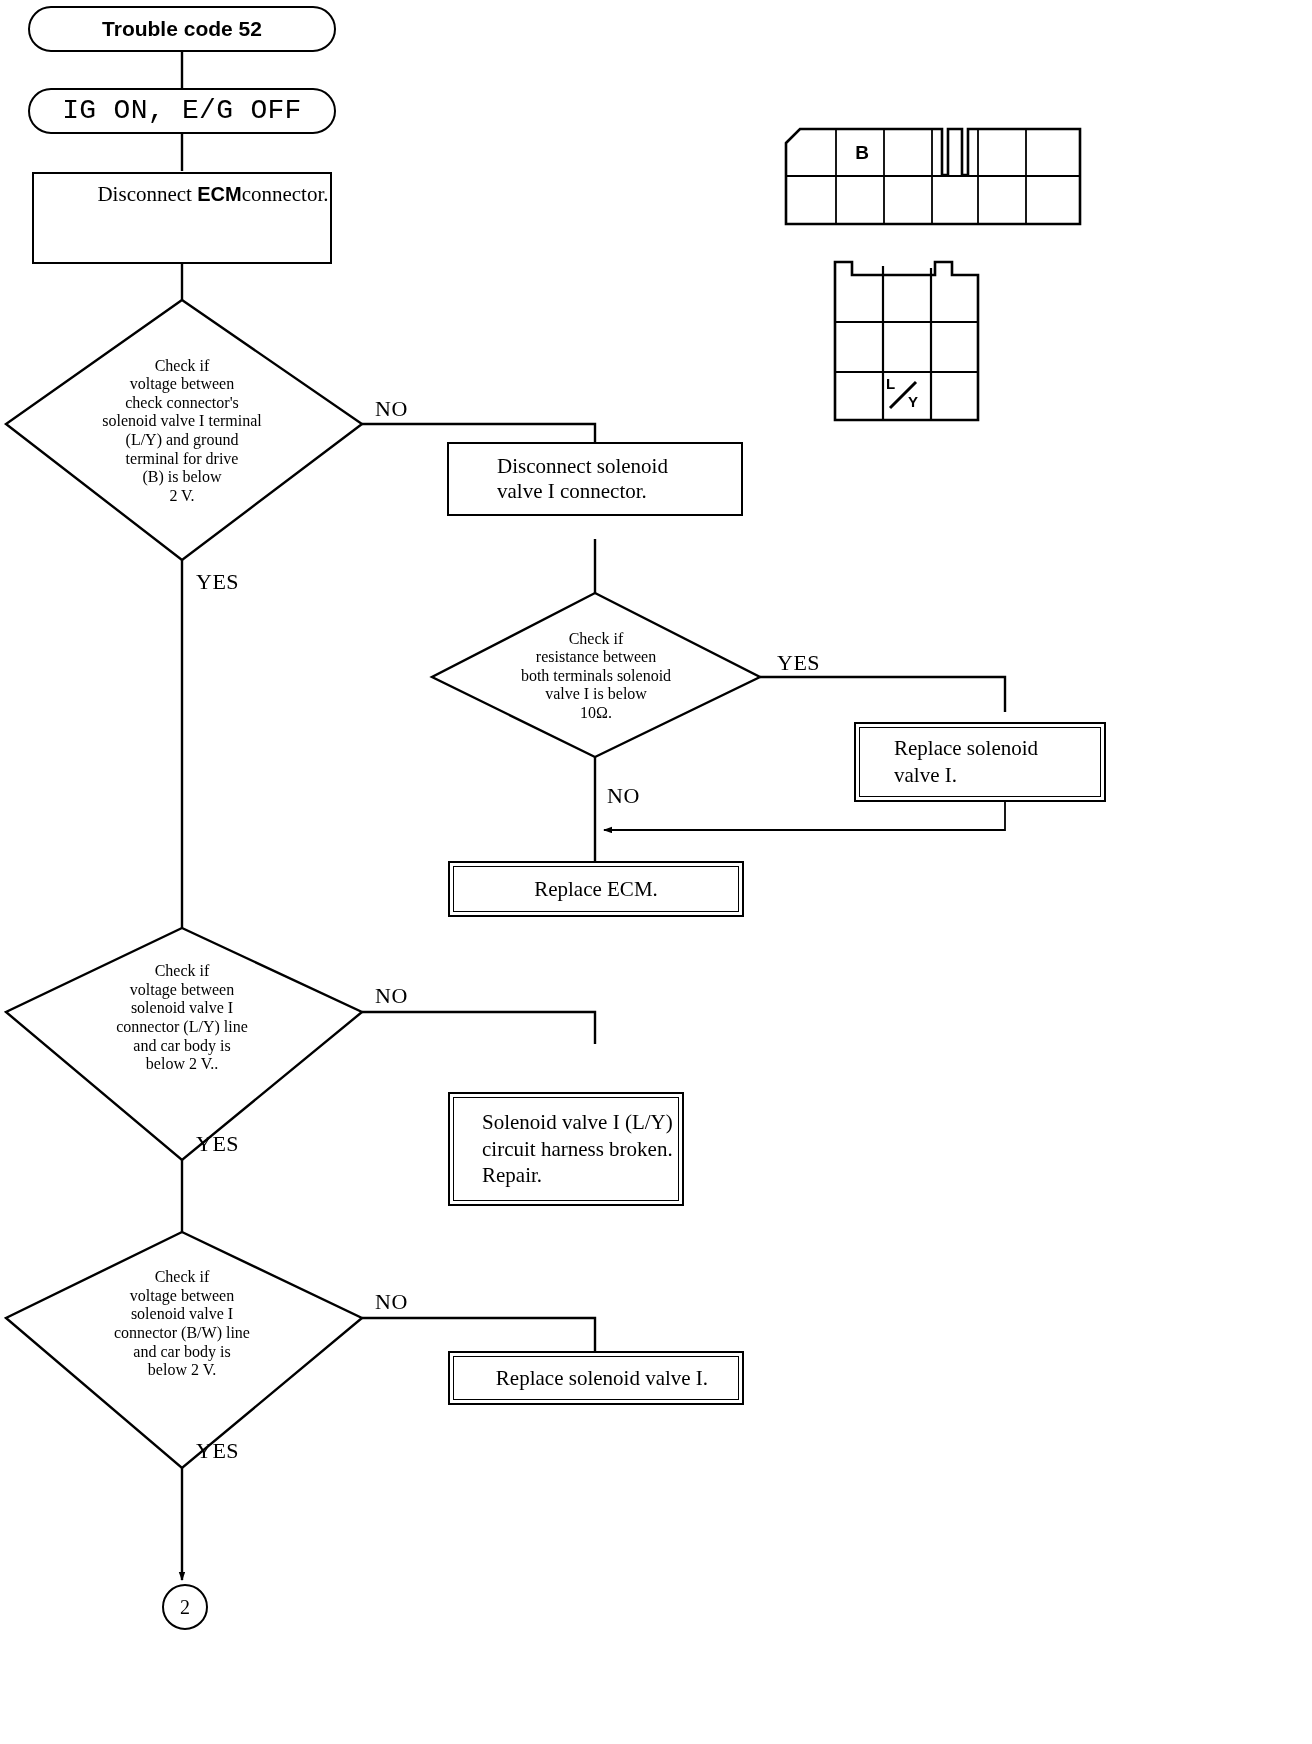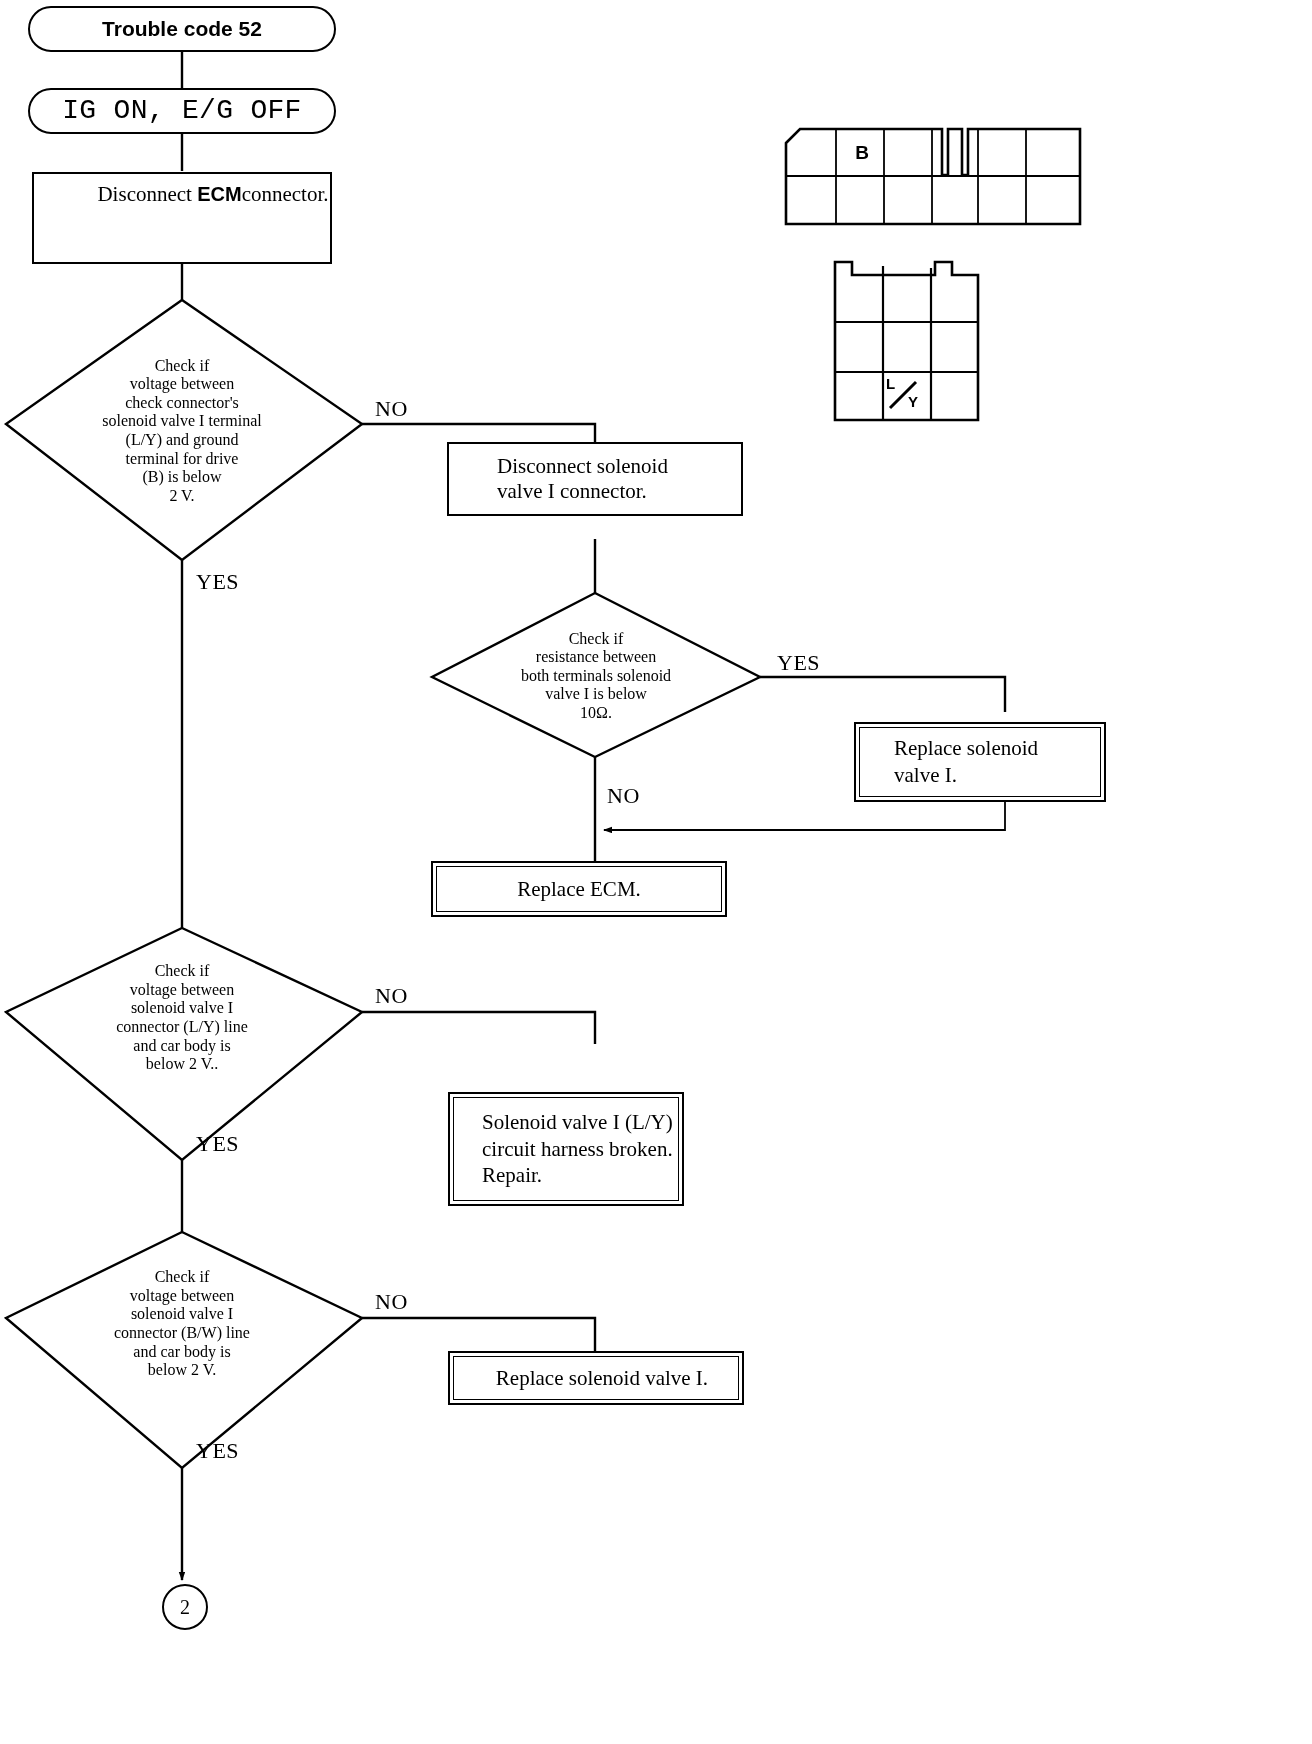--- a/index.html
+++ b/index.html
@@ -257,21 +257,21 @@
   <div class="edge-label" style="left:777px; top:650px;">YES</div>
   <div class="edge-label" style="left:607px; top:783px;">NO</div>
 
   <div class="node result" style="left:854px; top:710px; width:252px; height:80px;margin-top:12px;">
     <div class="result-inner pad-lg" style="flex-direction:column; align-items:flex-start; justify-content:center;">
       <span>Replace solenoid</span>
       <span>valve I.</span>
     </div>
   </div>
 
-  <div class="node result" style="left:431px; top:861px; width:296px; height:56px;">
+  <div class="node result" style="left:448px; top:861px; width:296px; height:56px;">
     <div class="result-inner" style="justify-content:center; padding-left:0;">
       <span>Replace ECM.</span>
     </div>
   </div>
 
   <div class="decision" style="left:30px; top:938px; width:304px; height:160px; flex-direction:column; justify-content:center;">
     <span>Check if</span>
     <span>voltage between</span>
     <span>solenoid valve I</span>
     <span>connector (L/Y) line</span>

